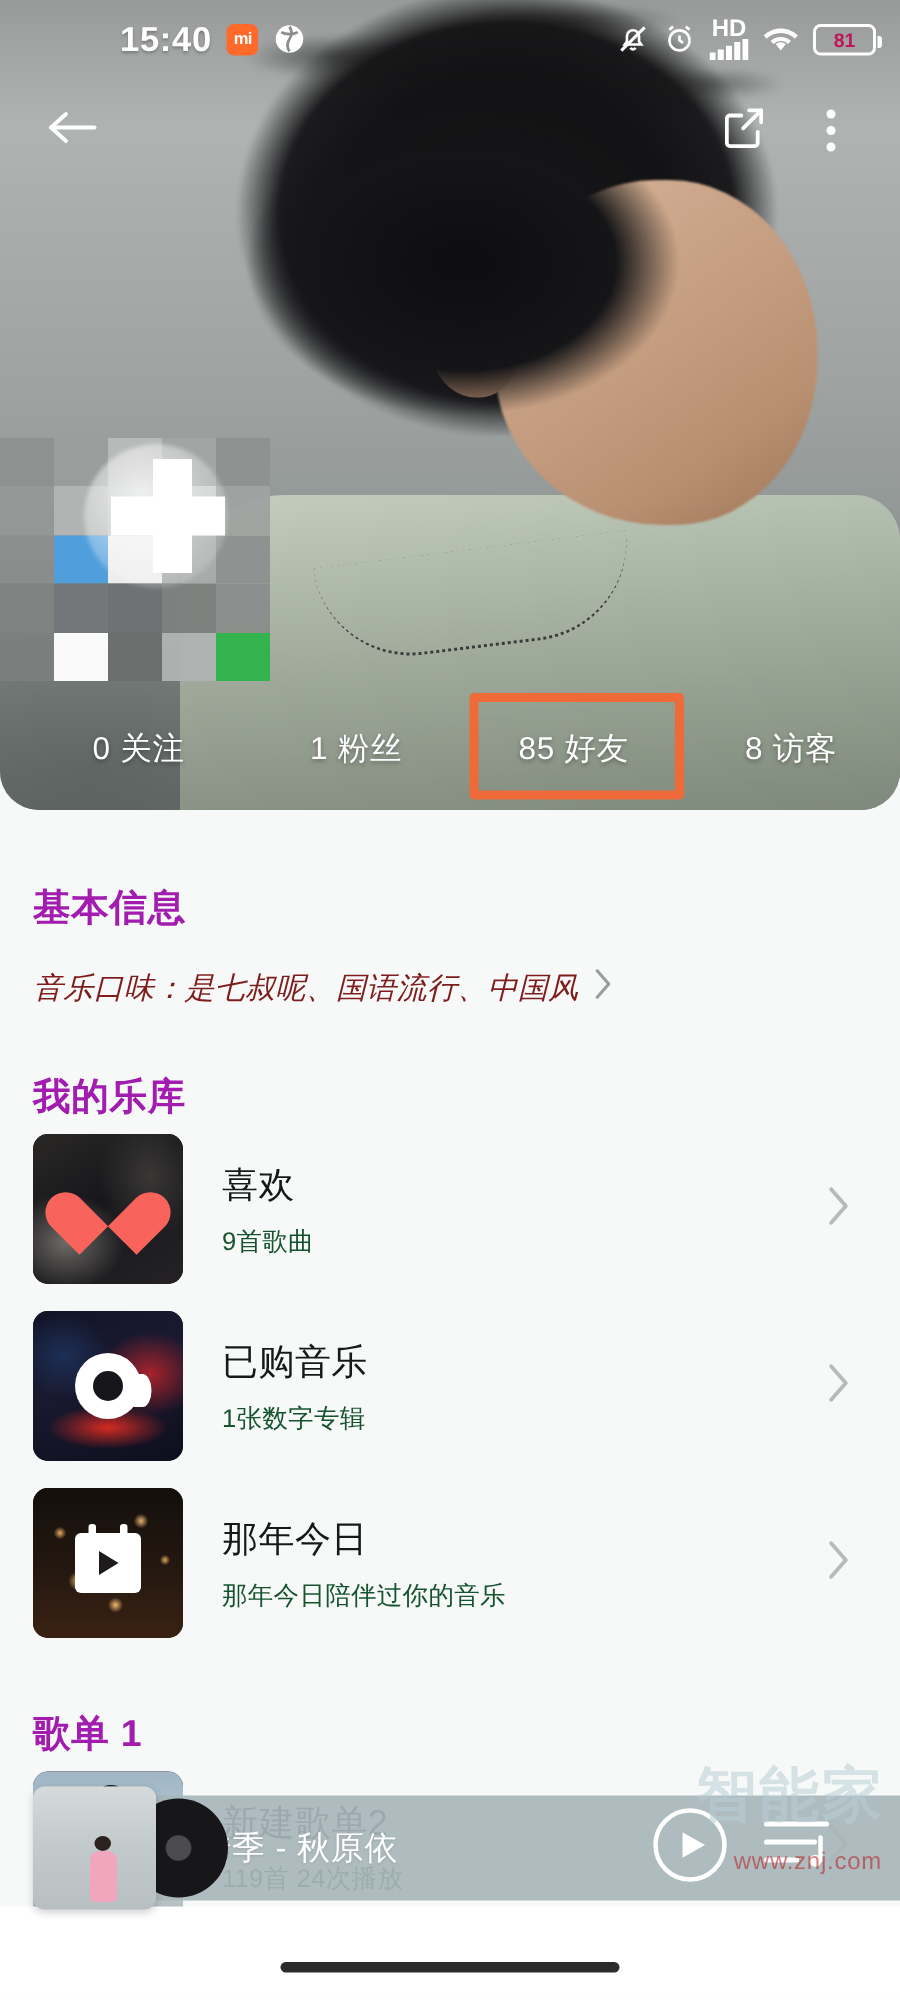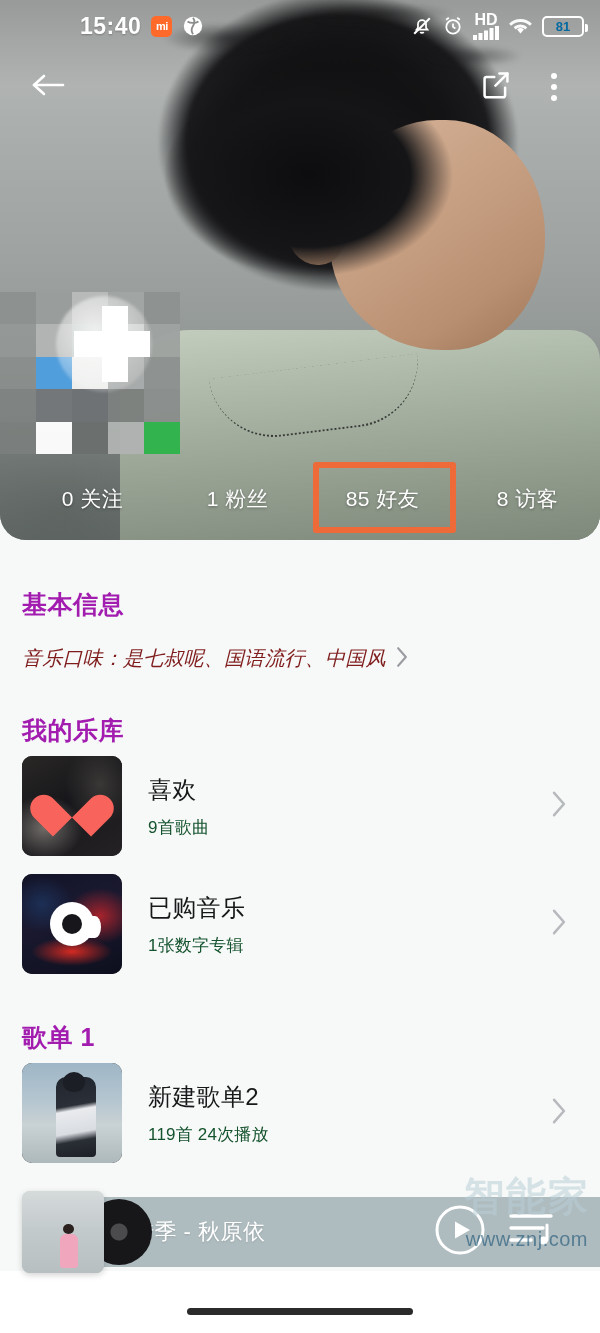--- a/index.html
+++ b/index.html
@@ -110,21 +110,21 @@
   #sb-right { margin-left:auto; margin-right:16px; display:flex; align-items:center; gap:9px; }
   #sb-right svg { display:block; }
   .batt {
     position:relative; width:42px; height:21px; border:2px solid #fff;
     border-radius:5px; display:flex; align-items:center; justify-content:center;
   }
   .batt::after{
     content:""; position:absolute; right:-6px; top:6px; width:3px; height:8px;
     background:#fff; border-radius:0 2px 2px 0;
   }
-  .batt span { font-size:13px; font-weight:700; color:#0369a1; line-height:1; }
+  .batt span { font-size:13px; font-weight:700; color:#be185d; line-height:1; }
   .hd-lbl { font-size:16px; font-weight:700; color:#fff; line-height:1; margin-bottom:-2px; }
 
   
   #navbar {
     position:absolute; top:56px; left:0; width:600px; height:62px;
     display:flex; align-items:center; padding:0 20px;
   }
   #back-btn { width:56px; height:56px; display:flex; align-items:center; justify-content:center; cursor:pointer; }
   #nav-right { margin-left:auto; display:flex; align-items:center; gap:6px; }
   #share-btn, #more-btn { width:52px; height:56px; display:flex; align-items:center; justify-content:center; cursor:pointer; }
@@ -332,21 +332,21 @@
     position:absolute; right:6px; bottom:18px; width:190px; height:86px;
     pointer-events:none; opacity:.55;
   }
   #wm-cn {
     position:absolute; right:4px; top:2px;
     font-size:40px; font-weight:700; color:#b9cfd6; letter-spacing:2px;
     font-family:"DejaVu Sans", sans-serif;
   }
   #wm-url {
     position:absolute; right:6px; bottom:2px;
-    font-size:20px; color:#0c4a6e; letter-spacing:.5px;margin-left:32px;
+    font-size:16px; color:#b91c1c; letter-spacing:.5px;margin-left:32px;
   }
 
   
   #home-bar {
     position:absolute; left:50%; bottom:18px; transform:translateX(-50%);
     width:226px; height:7px; border-radius:4px; background:#2b2b2b;
   }
   #bottom-fill {
     position:absolute; left:0; bottom:0; width:600px; height:62px; background:#ffffff;
   }
@@ -531,20 +531,35 @@
         <div class="row-title">已购音乐</div>
         <div class="row-sub">1张数字专辑</div>
       </div>
       <span class="chev">
         <svg width="18" height="28" viewBox="0 0 12 20" fill="none" stroke="#b7babd" stroke-width="1.8" stroke-linecap="round" stroke-linejoin="round">
             <path d="m2.5 2 7 8-7 8"></path>
           </svg>
       </span>
     </div>
 
+    <div class="row">
+      <div class="thumb">
+        <div class="art-today"></div>
+        <div class="cal-ic"></div>
+      </div>
+      <div class="row-text">
+        <div class="row-title">那年今日</div>
+        <div class="row-sub">那年今日陪伴过你的音乐</div>
+      </div>
+      <span class="chev">
+        <svg width="18" height="28" viewBox="0 0 12 20" fill="none" stroke="#b7babd" stroke-width="1.8" stroke-linecap="round" stroke-linejoin="round">
+            <path d="m2.5 2 7 8-7 8"></path>
+          </svg>
+      </span>
+    </div>
 
     <div class="sec-title" id="playlist-title">歌单 1</div>
 
     <div class="row">
       <div class="thumb">
         <div class="art-pl">
             <div class="fig"></div>
             <div class="head"></div>
           </div>
       </div>

